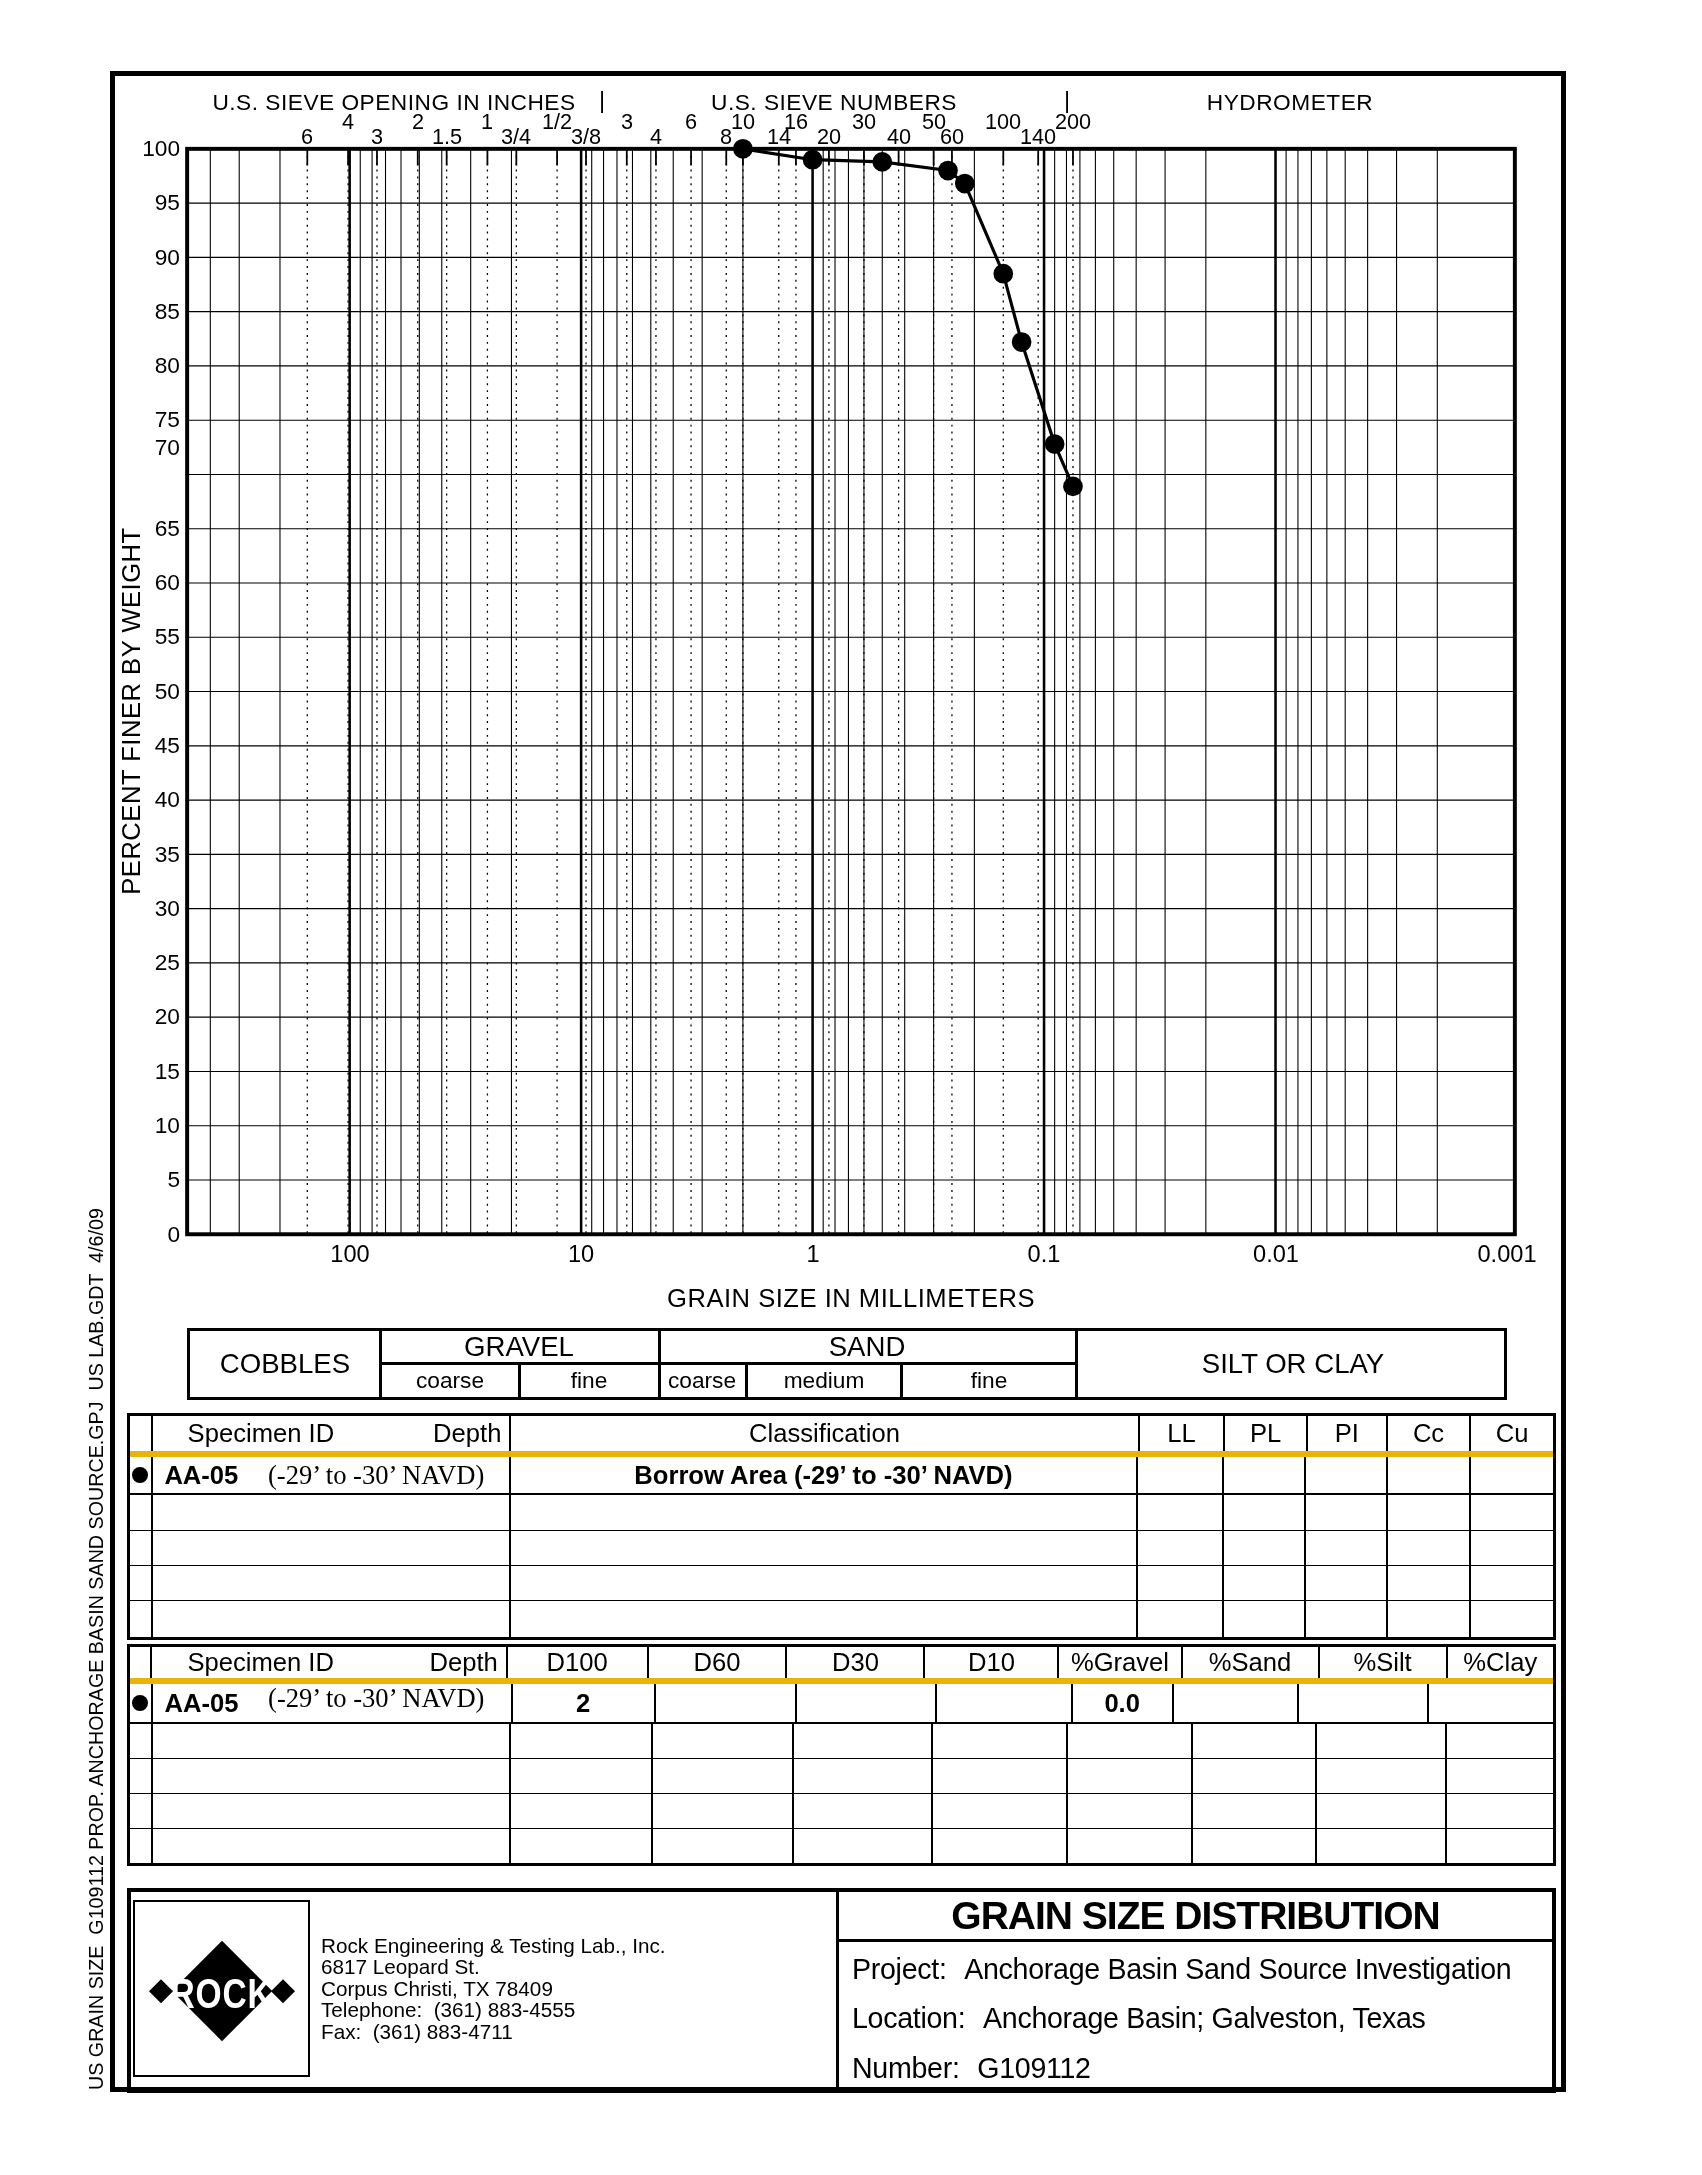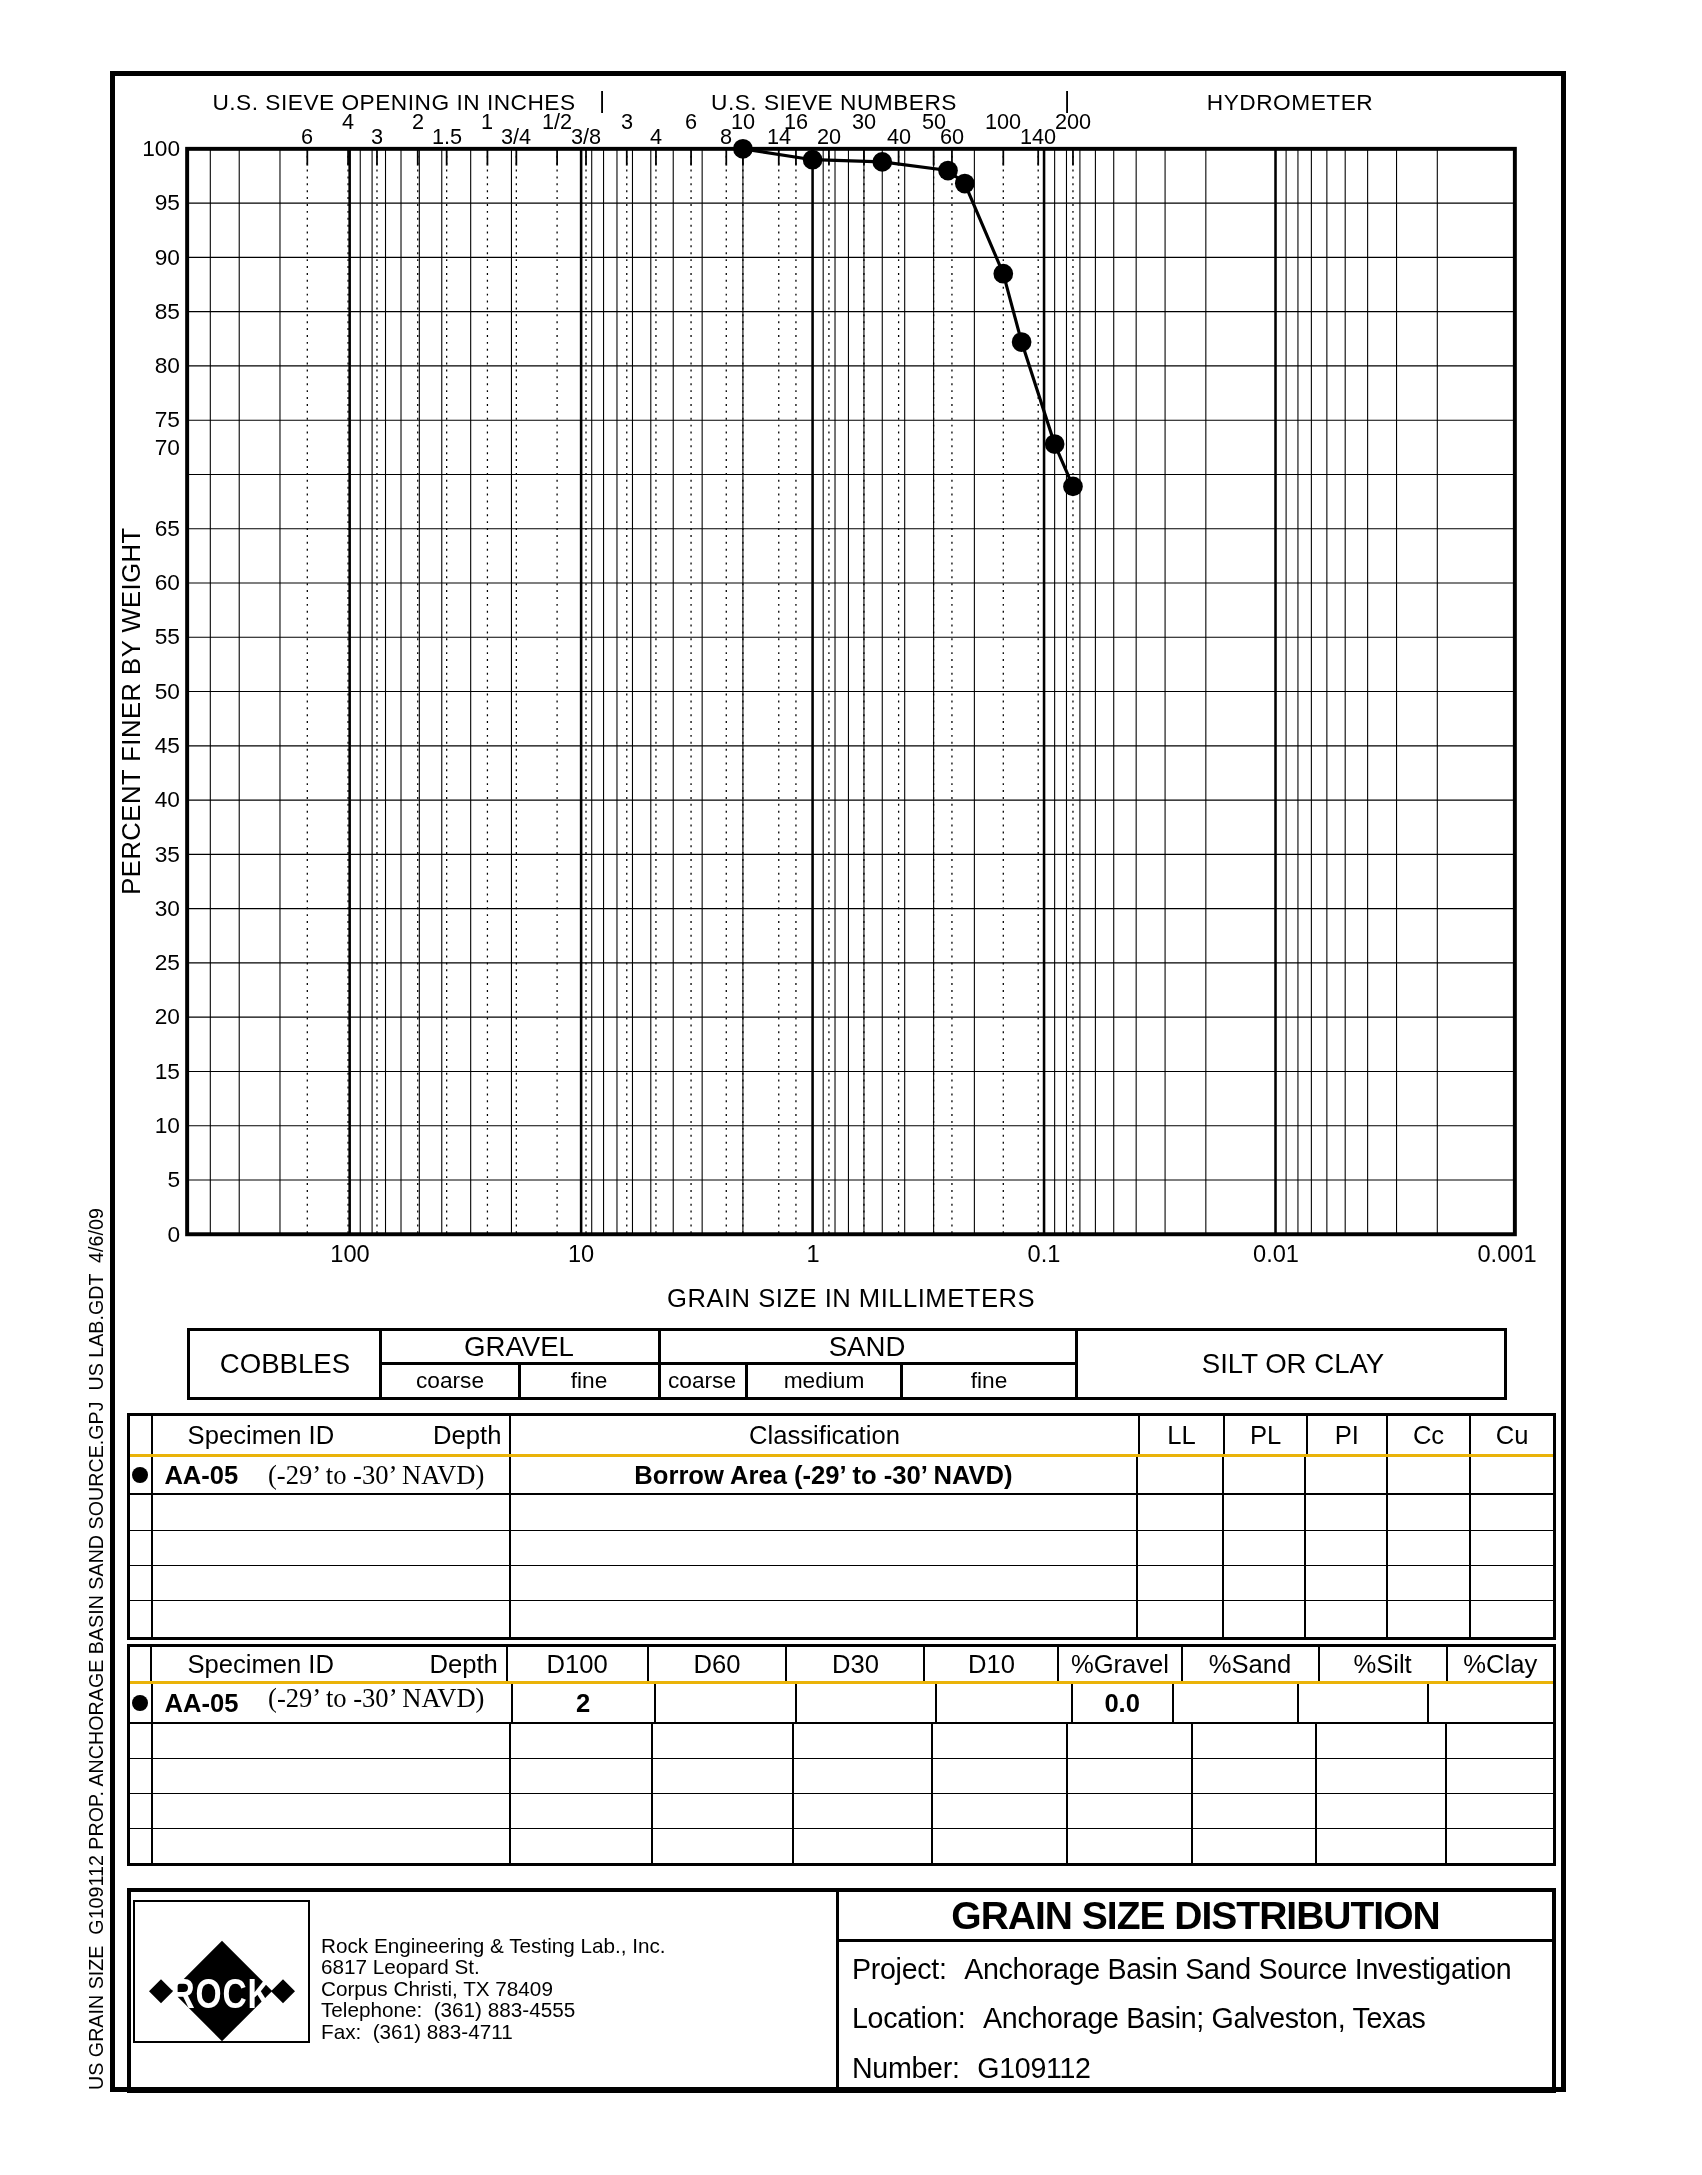--- a/index.html
+++ b/index.html
@@ -18,34 +18,34 @@
   .band { position:absolute; left:187px; top:1328px; width:1320px; height:72px; border:3px solid #000; }
   .band .vline { position:absolute; width:2.5px; background:#000; }
   .band .midline { position:absolute; height:3px; background:#000; }
   .band .blabel { position:absolute; transform:translate(-50%,-50%); white-space:nowrap; }
   .band .group { font-size:27.6px; }
   .band .sub { font-size:22.7px; }
   .rtable { position:absolute; border:3px solid #000; background:#fff; }
   .trow { display:flex; width:100%; }
   .tcell { border-right:2px solid #000; height:100%; position:relative; display:flex; align-items:center; justify-content:center; font-size:25.6px; overflow:visible; }
   .tcell:last-child { border-right:none; }
-  .hdr-row { border-bottom:3px solid #eab308; }
+  .hdr-row { border-bottom:6px solid #eab308; }
   .data-row { border-bottom:2.5px solid #000; }
   .empty-row { border-bottom:1.5px solid #000; }
   .empty-row:last-child { border-bottom:none; }
   .spec-hdr-cell { justify-content:space-between; padding:0 7.9px 0 35px; }
   .spec-data-cell { justify-content:flex-start; padding-left:11.8px; }
   .spec-name { font-weight:bold; }
   .depth-txt { font-family:"Liberation Serif", serif; font-size:26.6px; margin-left:29.6px; white-space:nowrap; }
   .raised { transform:translateY(-4.9px); }
   .bullet-dot { width:15.8px; height:15.8px; border-radius:50%; background:#000; }
   .val-bold { font-weight:bold; }
   .title-block { position:absolute; left:127px; top:1888px; width:1429px; height:205px; border:4.9px solid #000; }
   .tb-divider { position:absolute; left:705px; top:0; width:3px; height:100%; background:#000; }
-  .logo-box { position:absolute; left:2px; top:7.9px; width:177px; height:143px; border:2px solid #000; }
+  .logo-box { position:absolute; left:2px; top:7.9px; width:177px; height:177px; border:2px solid #000; }
   .diamond { position:absolute; background:#000; transform:translate(-50%,-50%) rotate(45deg); }
   .diamond.big { width:71px; height:71px; left:87px; top:89px; }
   .diamond.small { width:16.7px; height:16.7px; top:89px; }
   .logo-text { position:absolute; left:0; top:67px; width:100%; text-align:center; color:#fff; font-weight:bold; font-size:43px; transform:scaleX(0.78); letter-spacing:1px; }
   .company { position:absolute; left:190px; top:43px; font-size:20.7px; line-height:21.4px; white-space:pre; }
   .tb-title-box { position:absolute; left:705px; top:0; width:719px; height:50px; border-bottom:3px solid #000; display:flex; align-items:center; justify-content:center; }
   .tb-title { font-size:39px; font-weight:bold; letter-spacing:-1px; white-space:nowrap; }
   .tb-field { position:absolute; left:721px; transform:translateY(-50%); font-size:28.6px; letter-spacing:-0.3px; white-space:nowrap; }
   .tb-field .fval { margin-left:17.7px; }
   .sidebar { position:absolute; left:85px; top:2090px; transform-origin:0 0; transform:rotate(-90deg); font-size:19.7px; white-space:pre; }

